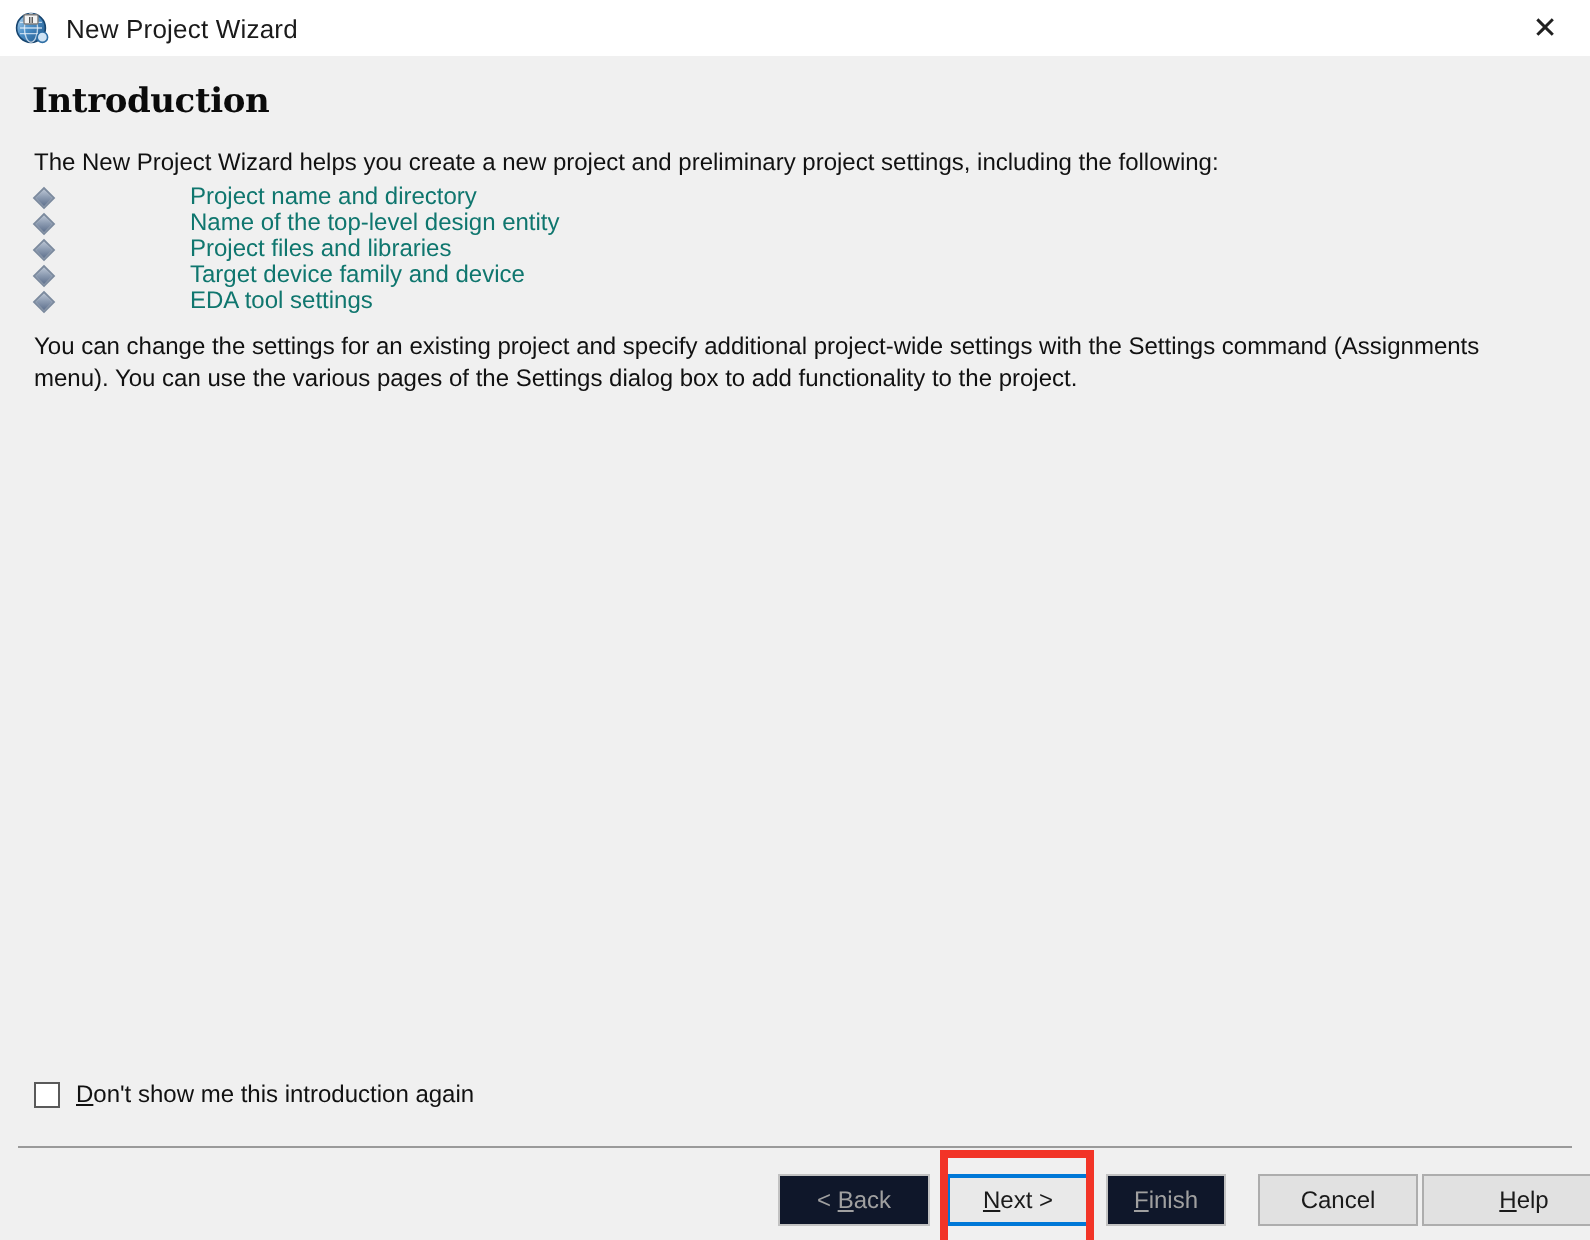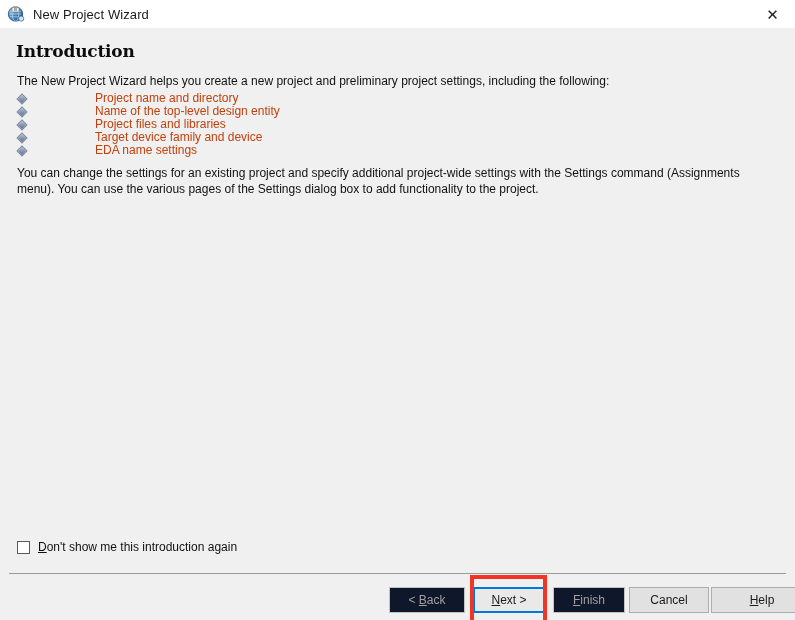--- a/index.html
+++ b/index.html
@@ -107,21 +107,21 @@
     position: absolute;
     left: 1px; top: 1px;
     width: 6px; height: 6px;
     background: linear-gradient(135deg, #b9c4d4 0%, #8d9cb2 45%, #5d6f8c 100%);
     border: 1px solid #7b8a9e;
     transform: rotate(45deg);
   }
   .bullet-text {
     margin-left: 69px;
     font-size: 12px;
-    color: #c2410c;
+    color: #0f766e;
     white-space: nowrap;
   }
 
   .para {
     position: absolute;
     left: 17px;
     top: 137px;
     width: 760px;
     font-size: 12px;
     line-height: 16px;
@@ -191,21 +191,21 @@
     background: #0f172a;
     border-color: #c2c2c2;
   }
   .btn.focused {
     border: 2px solid #0078d7;
     background: #e9e9e9;
     line-height: 22px;
   }
   #btn-back   { left: 389px; width: 76px; }
   #btn-next   { left: 473px; width: 72px; }
-  #btn-finish { left: 553px; width: 72px; }
+  #btn-finish { left: 553px; width: 60px; }
   #btn-cancel { left: 629px; width: 80px; }
   #btn-help   { left: 711px; width: 102px; }
 
   
   .annotation {
     position: absolute;
     left: 470px;
     top: 547px;
     width: 77px;
     height: 71px;
@@ -267,21 +267,21 @@
     <div class="bullet-row">
       <div class="bullet-mark">
           <span></span>
         </div>
       <div class="bullet-text">Target device family and device</div>
     </div>
     <div class="bullet-row">
       <div class="bullet-mark">
           <span></span>
         </div>
-      <div class="bullet-text">EDA name settings</div>
+      <div class="bullet-text">EDA tool settings</div>
     </div>
   </div>
 
   <div class="para">You can change the settings for an existing project and specify additional project-wide settings with the Settings command (Assignments menu). You can use the various pages of the Settings dialog box to add functionality to the project.</div>
 
   <div class="checkbox-row">
     <div class="checkbox-box"></div>
     <div class="checkbox-label"><span class="accel">D</span><span>on't show me this introduction again</span></div>
   </div>
 

